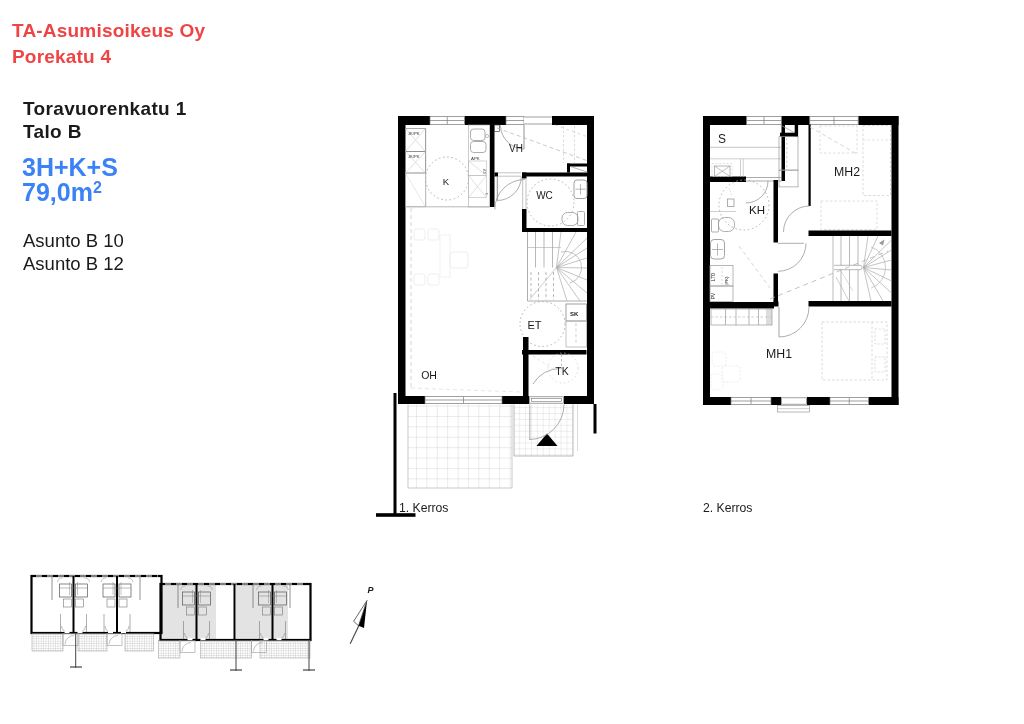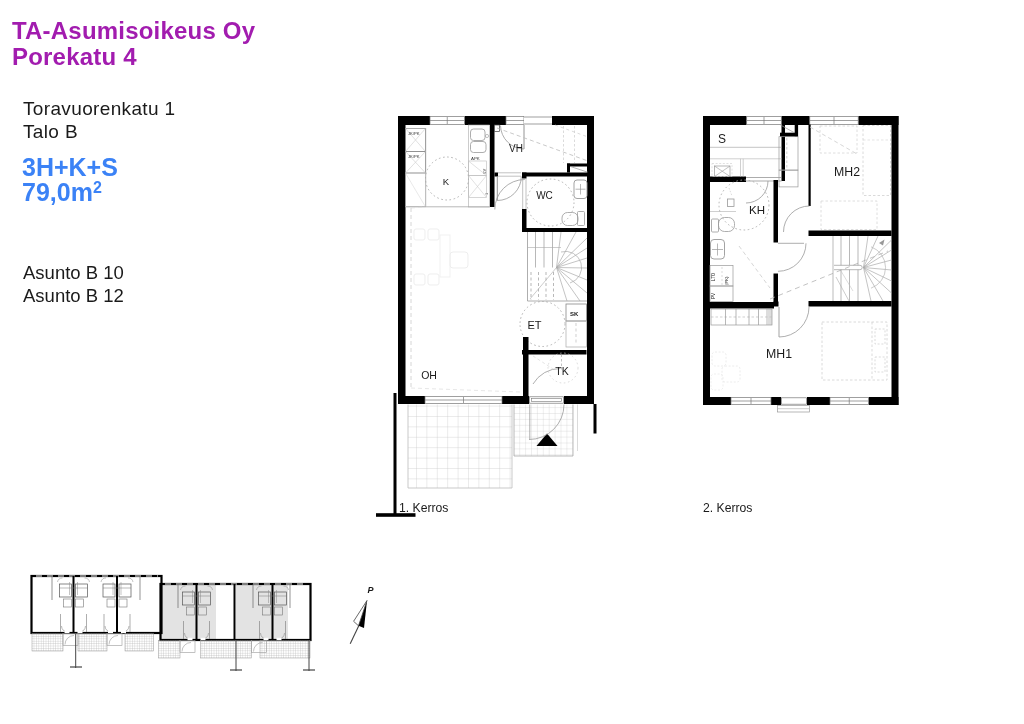--- a/index.html
+++ b/index.html
@@ -1,18 +1,18 @@
 <!DOCTYPE html>
 <html><head><meta charset="utf-8"><style>
 html,body{margin:0;padding:0;background:#fff;width:1024px;height:724px;overflow:hidden;}
 body{font-family:"Liberation Sans", sans-serif;}
-.hdr{position:absolute;left:12px;top:18px;color:#a21caf;font-weight:bold;font-size:24px;line-height:26px;letter-spacing:0.2px;}
-.addr{position:absolute;left:23px;top:96.5px;color:#1a1a1a;font-size:19px;letter-spacing:0.35px;line-height:23px;}
+.hdr{position:absolute;left:12px;top:18px;color:#ef4444;font-weight:bold;font-size:19px;line-height:26px;letter-spacing:0.2px;}
+.addr{position:absolute;left:23px;top:96.5px;color:#1a1a1a;font-size:19px;letter-spacing:0.35px;line-height:23px;font-weight:bold;}
 .big{position:absolute;left:22px;top:155px;color:#3b82f6;font-weight:bold;font-size:25px;line-height:25px;}
-.asu{position:absolute;left:23px;top:230px;color:#1a1a1a;font-size:18.5px;line-height:22.5px;margin-top:32px;}
+.asu{position:absolute;left:23px;top:230px;color:#1a1a1a;font-size:18.5px;line-height:22.5px;}
 svg text{font-family:"Liberation Sans", sans-serif;}
 </style></head><body>
 
 <div class="hdr">TA-Asumisoikeus Oy<br>Porekatu 4</div>
 
 <div class="addr">Toravuorenkatu 1<br>Talo B</div>
 
 <div class="big">3H+K+S<br>79,0m<span style="font-size:16px;position:relative;top:-8px">2</span></div>
 
 <div class="asu">Asunto B 10<br>Asunto B 12</div>

